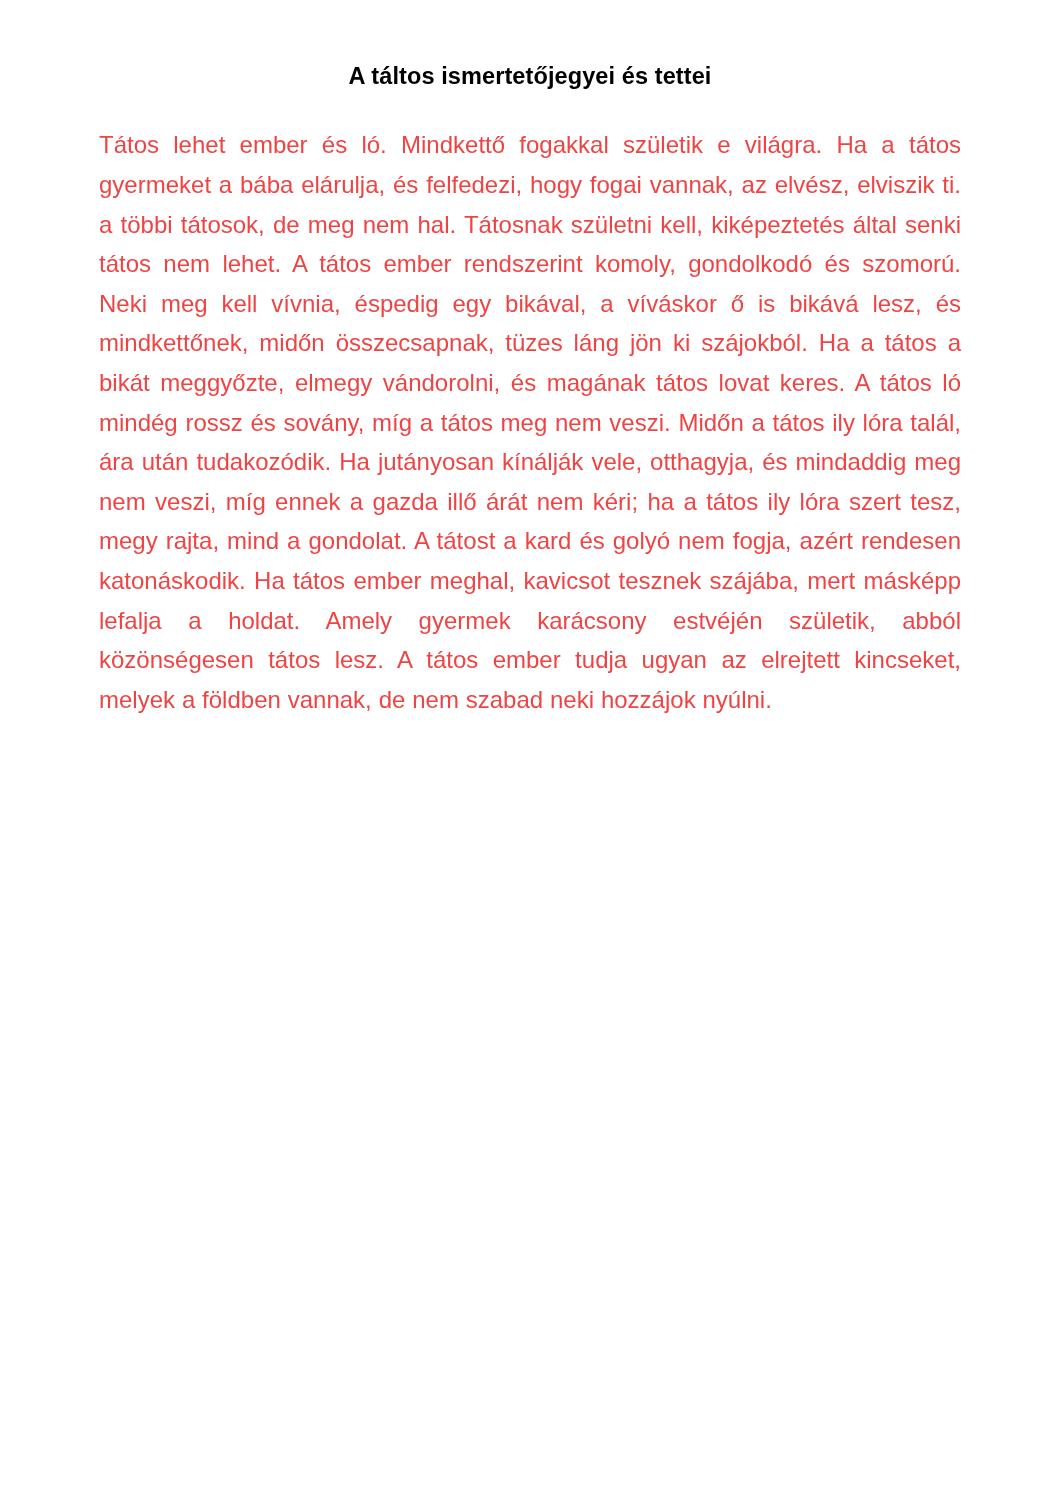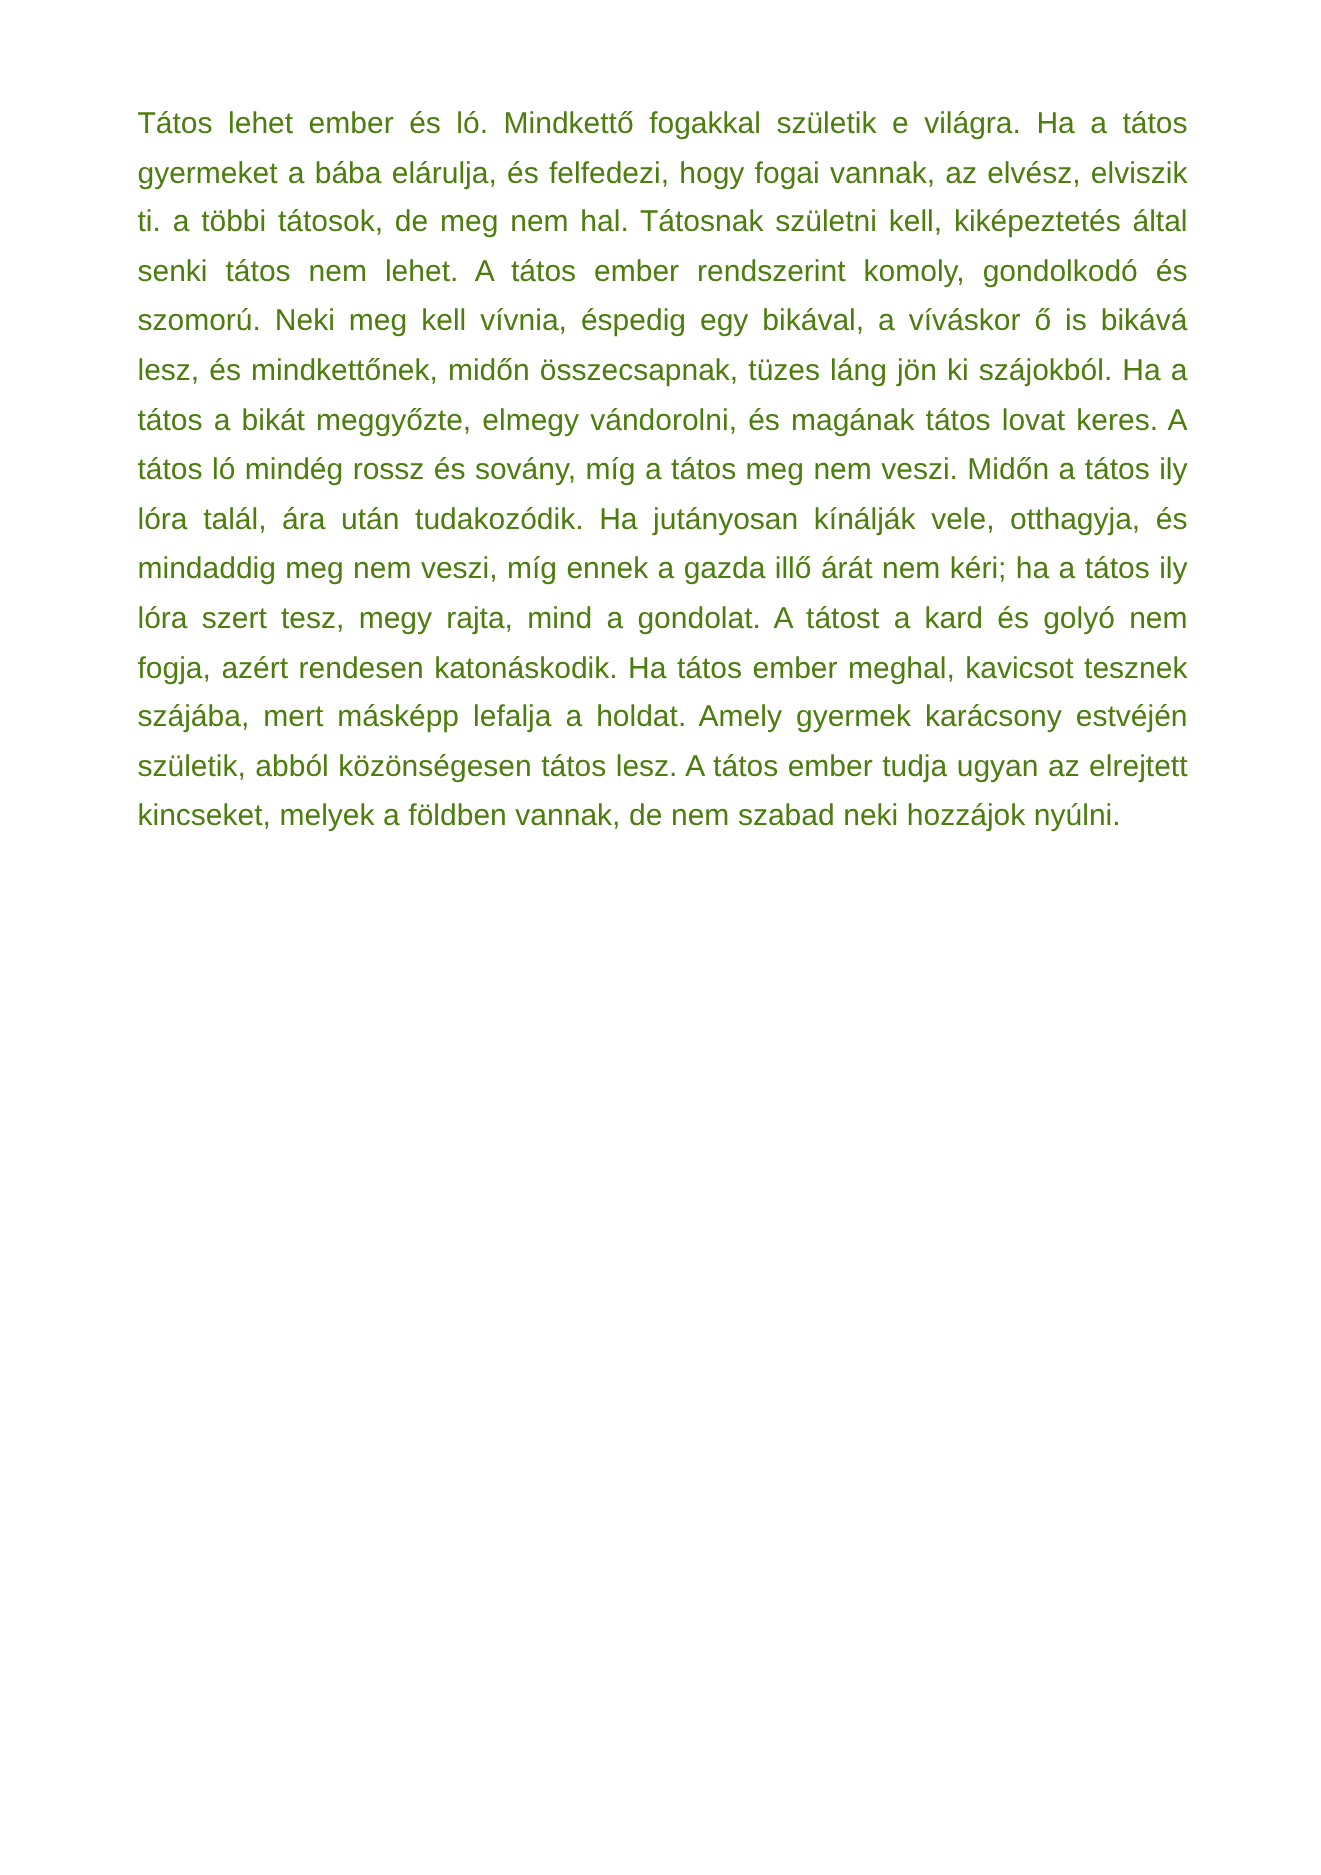--- a/index.html
+++ b/index.html
@@ -35,26 +35,27 @@
     letter-spacing: 0.1px;
     line-height: 1.25;
     margin: 0 0 34px 0;
     color: #000000;
   }
   .doc-paragraph {
     font-size: 24px;
     line-height: 39.6px;
     text-align: justify;
     text-justify: inter-word;
-    margin: 17px;
-    color: #4d7c0f;
+    margin: 6px;
+    color: #ef4444;
     word-spacing: 0.2px;
     hyphens: none;
   }
 </style>
 </head>
 <body>
 
 <div class="page">
   <div class="content">
+    <h1 class="doc-title">A táltos ismertetőjegyei és tettei</h1>
     <p class="doc-paragraph">Tátos lehet ember és ló. Mindkettő fogakkal születik e világra. Ha a tátos gyermeket a bába elárulja, és felfedezi, hogy fogai vannak, az elvész, elviszik ti. a többi tátosok, de meg nem hal. Tátosnak születni kell, kiképeztetés által senki tátos nem lehet. A tátos ember rendszerint komoly, gondolkodó és szomorú. Neki meg kell vívnia, éspedig egy bikával, a víváskor ő is bikává lesz, és mindkettőnek, midőn összecsapnak, tüzes láng jön ki szájokból. Ha a tátos a bikát meggyőzte, elmegy vándorolni, és magának tátos lovat keres. A tátos ló mindég rossz és sovány, míg a tátos meg nem veszi. Midőn a tátos ily lóra talál, ára után tudakozódik. Ha jutányosan kínálják vele, otthagyja, és mindaddig meg nem veszi, míg ennek a gazda illő árát nem kéri; ha a tátos ily lóra szert tesz, megy rajta, mind a gondolat. A tátost a kard és golyó nem fogja, azért rendesen katonáskodik. Ha tátos ember meghal, kavicsot tesznek szájába, mert másképp lefalja a holdat. Amely gyermek karácsony estvéjén születik, abból közönségesen tátos lesz. A tátos ember tudja ugyan az elrejtett kincseket, melyek a földben vannak, de nem szabad neki hozzájok nyúlni.</p>
   </div>
 </div>
 
 </body></html>

